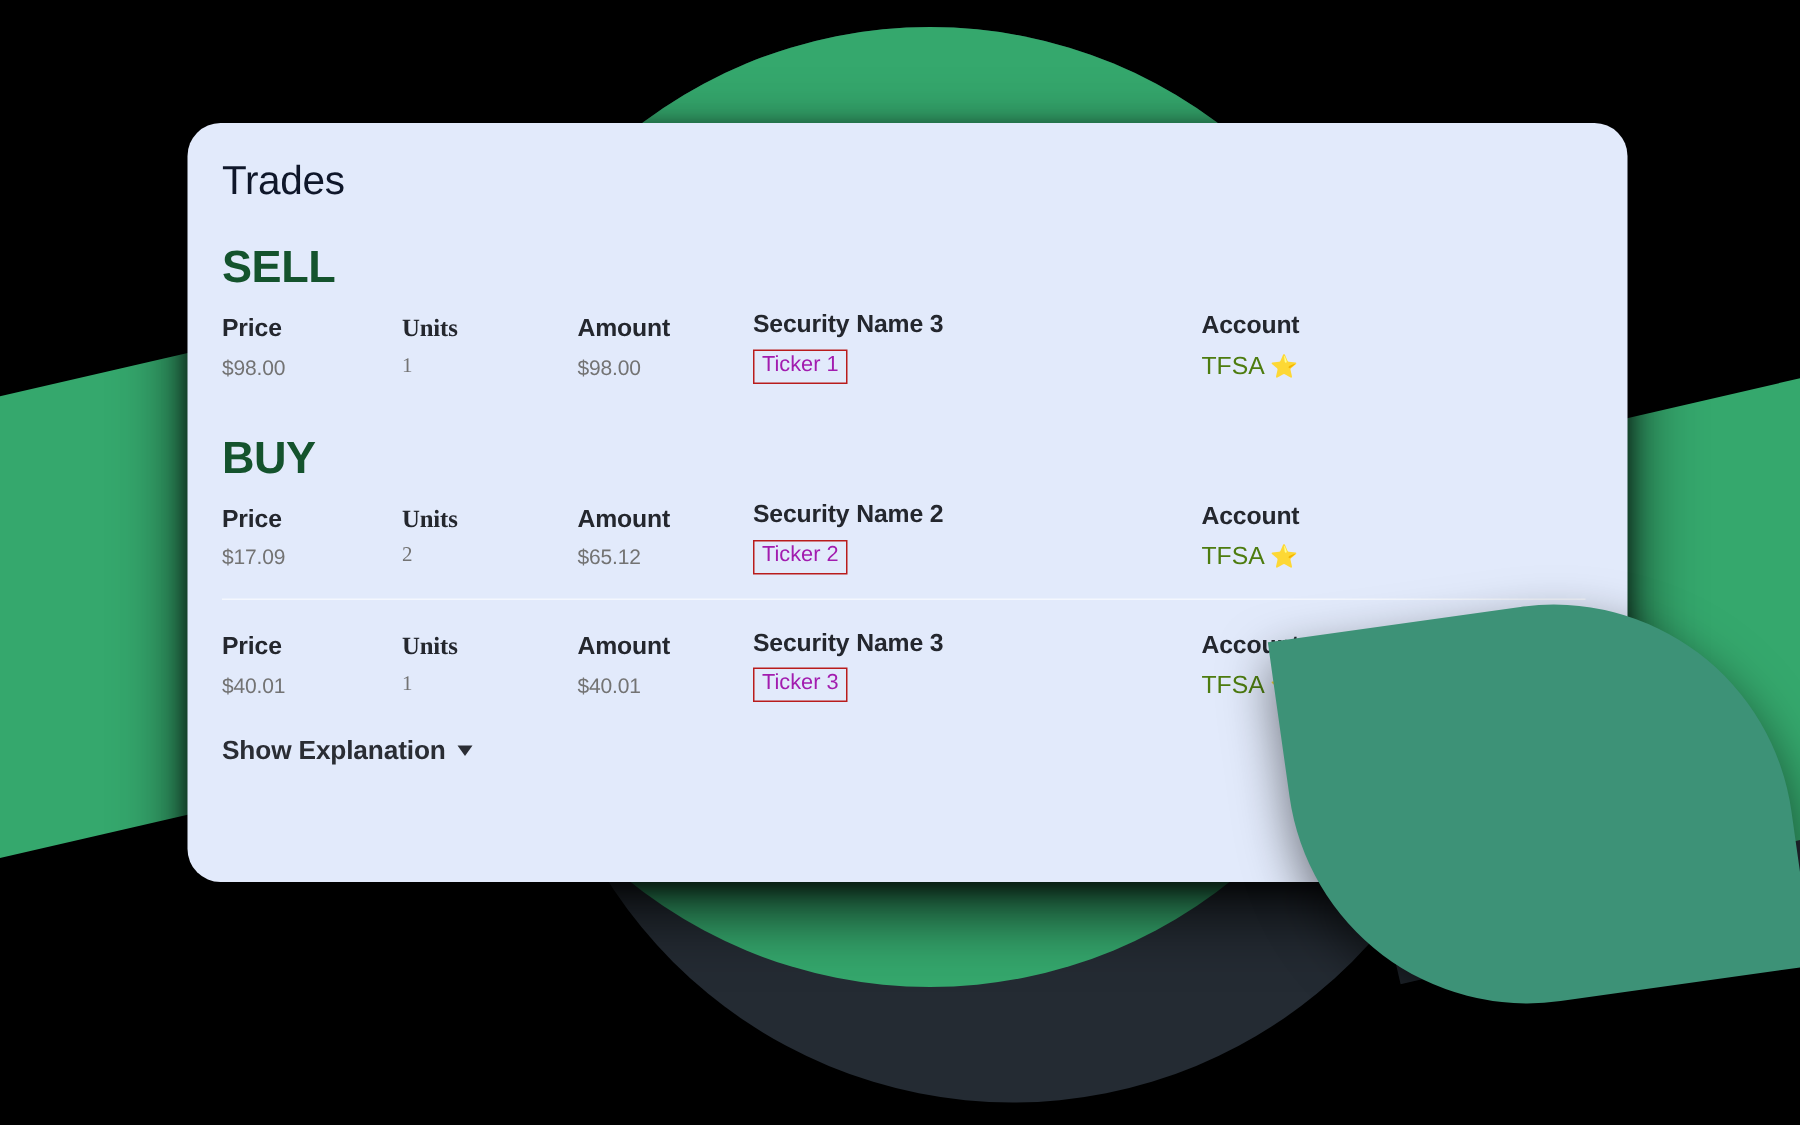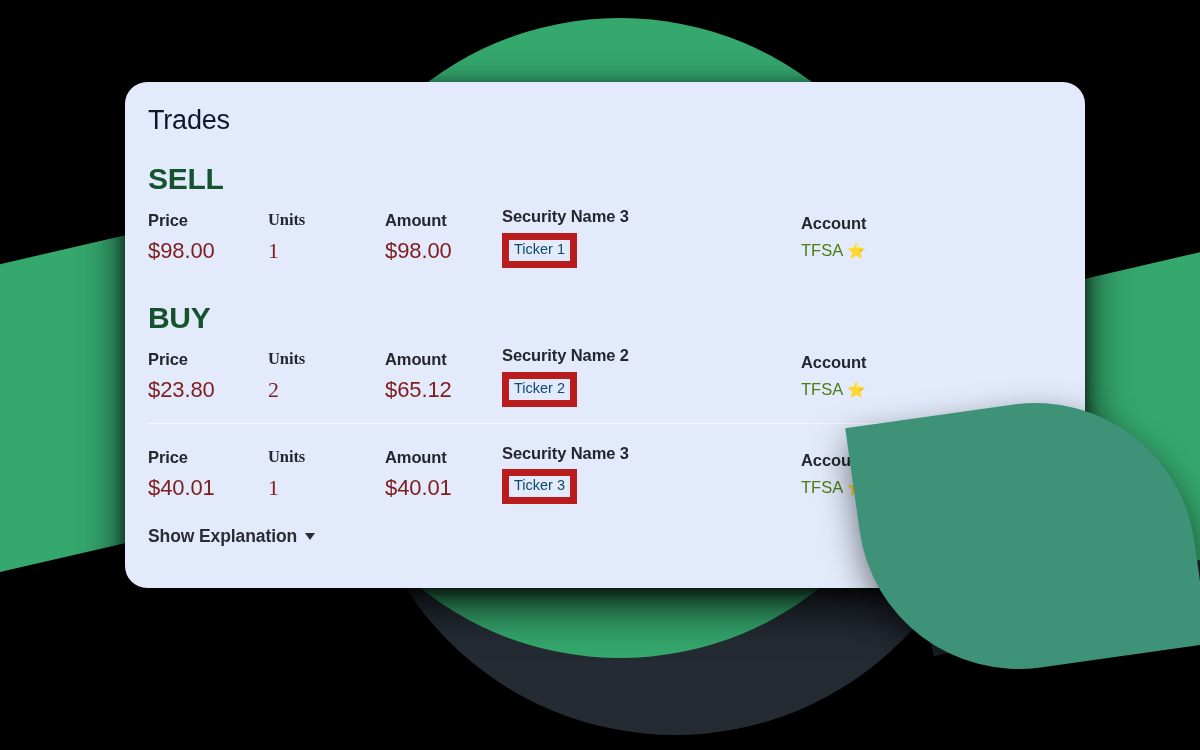--- a/index.html
+++ b/index.html
@@ -152,36 +152,36 @@
   .col-account { width: 200px; }
 
   .col-label {
     font-size: 16.5px;
     font-weight: 700;
     color: #24272e;
     line-height: 1.15;
     letter-spacing: -0.1px;
   }
   .col-value {
-    font-size: 22px;
+    font-size: 14px;
     font-weight: 400;
-    color: #7f1d1d;
+    color: #737373;
     line-height: 1.15;
     margin-top: 8px;
     letter-spacing: -0.1px;
   }
   .ticker-badge {
     display: inline-block;
     align-self: flex-start;
     margin-top: 7px;
-    border: 7px solid #b91c1c;
+    border: 1px solid #b91c1c;
     padding: 2px 5px 3px 5px;
     font-size: 14.5px;
     font-weight: 400;
-    color: #0c4a6e;
+    color: #a21caf;
     line-height: 1.1;
     background: transparent;
   }
   .account-value {
     display: flex;
     align-items: center;
     gap: 4px;
     margin-top: 8px;
     font-size: 16.5px;
     color: #4d7c0f;
@@ -273,21 +273,21 @@
         </span>
       </div>
     </div>
 
     
     <h2 class="section-heading buy">BUY</h2>
 
     <div class="trade-row">
       <div class="col col-price">
         <span class="col-label">Price</span>
-        <span class="col-value">$23.80</span>
+        <span class="col-value">$17.09</span>
       </div>
       <div class="col col-units">
         <span class="col-label">Units</span>
         <span class="col-value">2</span>
       </div>
       <div class="col col-amount">
         <span class="col-label">Amount</span>
         <span class="col-value">$65.12</span>
       </div>
       <div class="col col-security">

